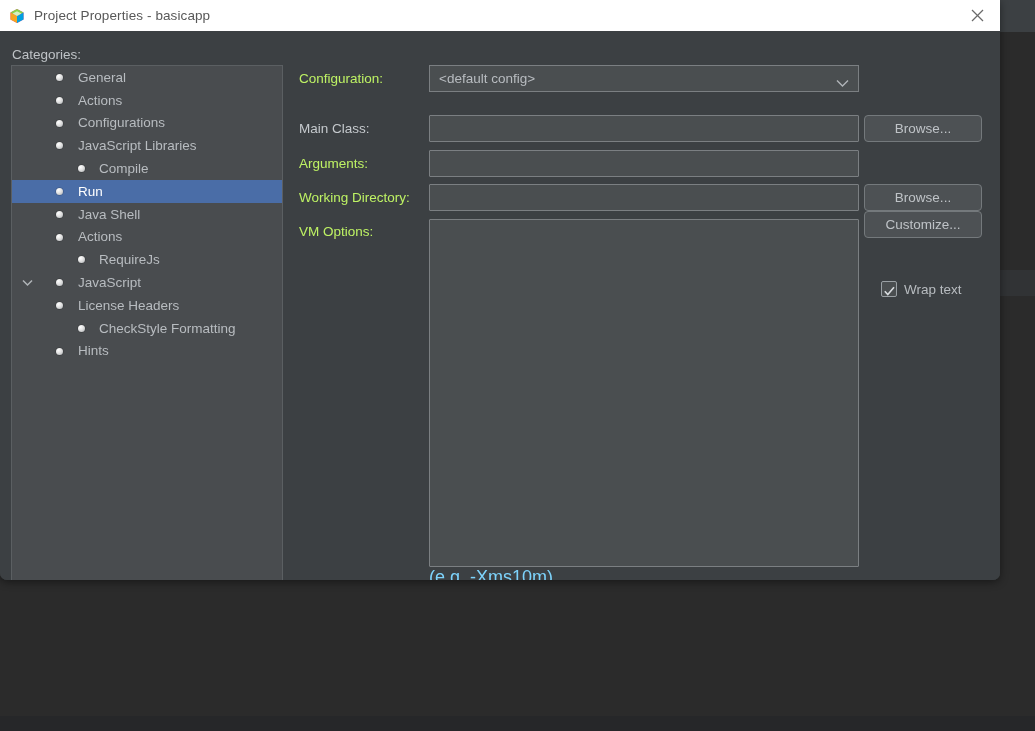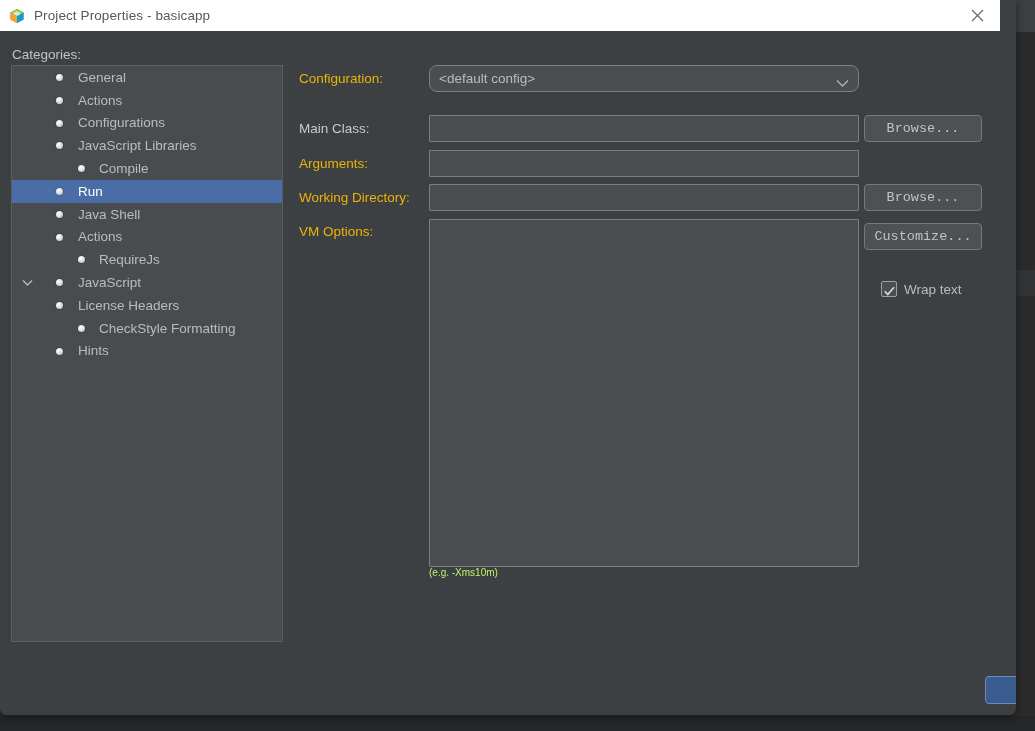--- a/index.html
+++ b/index.html
@@ -29,27 +29,26 @@
   .bg-strip.b3 { left: 1000px; top: 270px; width: 35px; height: 26px;  background:#313335; }
   .bg-strip.b4 { left: 1000px; top: 296px; width: 35px; height: 404px; background:#2b2b2b; }
   .bg-strip.b5 { left: 0px;    top: 716px; width: 1035px; height: 15px; background:#262729; }
 
   
   #dialog {
     position: absolute;
     left: 0;
     top: 0;
     width: 1000px;
-    height: 715px;
+    height: 580px;
     background: #3c4043;
     border-bottom-left-radius: 7px;
     border-bottom-right-radius: 7px;
     box-shadow: 0 2px 8px rgba(0,0,0,0.45);
     overflow: hidden;
-    padding-left: 16px;
   }
 
   
   #titlebar {
     position: absolute;
     left: 0; top: 0;
     width: 1000px;
     height: 31px;
     background: #ffffff;
     display: flex;
@@ -144,21 +143,21 @@
   
   #form {
     position: absolute;
     left: 283px; top: 0;
     width: 717px;
     height: 685px;
   }
   .flabel {
     position: absolute;
     font-size: 13.5px;
-    color: #eab308;
+    color: #bef264;
     white-space: nowrap;
   }
   .flabel.bold { font-weight: normal; color: #c5c9cd; }
 
   .field {
     position: absolute;
     background: #4a4e50;
     border: 1px solid #7b7f82;
     box-sizing: border-box;
     border-radius: 1px;
@@ -170,21 +169,21 @@
   }
   .field::placeholder { color:#b8bcc0; }
 
   #combo-config {
     position: absolute;
     left: 146px; top: 34px;
     width: 430px; height: 27px;
     background: #4a4e50;
     border: 1px solid #7b7f82;
     box-sizing: border-box;
-    border-radius: 8px;
+    border-radius: 0;
     display: flex;
     align-items: center;
     cursor: default;
   }
   #combo-config .combo-val {
     font-size: 13.5px;
     color: #b8bcc0;
     margin-left: 9px;
   }
   #combo-config .chev {
@@ -207,40 +206,40 @@
     resize: none;
     font-size: 13.5px;
     color: #b8bcc0;
     font-family: "Liberation Sans", sans-serif;
     padding: 4px 6px;
     outline: none;
   }
   #vm-hint {
     position: absolute;
     left: 146px; top: 536px;
-    font-size: 10px;
-    color: #bef264;
+    font-size: 18px;
+    color: #7dd3fc;
   }
 
   
   .sbtn {
     position: absolute;
     background: #4d5154;
     border: 1px solid #74797c;
     border-radius: 4px;
     color: #bfc3c7;
     font-size: 13.5px;
-    font-family: Liberation Mono, monospace;
+    font-family: Liberation Sans, sans-serif;
     cursor: default;
     box-sizing: border-box;
     padding: 0;
   }
   #btn-browse-main { left: 581px; top: 84px;  width: 118px; height: 27px; }
   #btn-browse-dir  { left: 581px; top: 153px; width: 118px; height: 27px; }
-  #btn-customize   { left: 581px; top: 192px; width: 118px; height: 27px; }
+  #btn-customize   { left: 581px; top: 180px; width: 118px; height: 27px; }
 
   #wrap-row {
     position: absolute;
     left: 598px; top: 226px;
     display: flex;
     align-items: center;
     cursor: default;
     margin-top: 24px;
   }
   #wrap-box {

